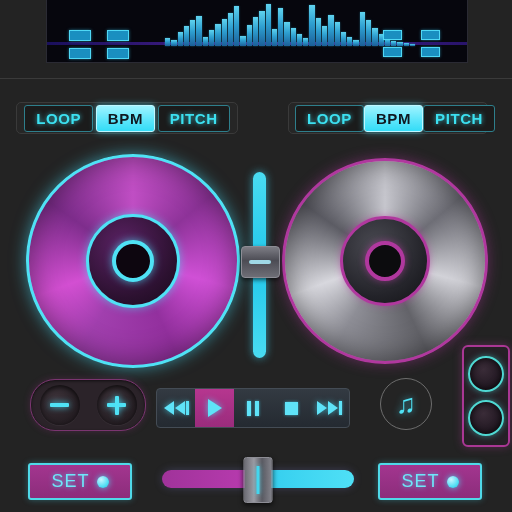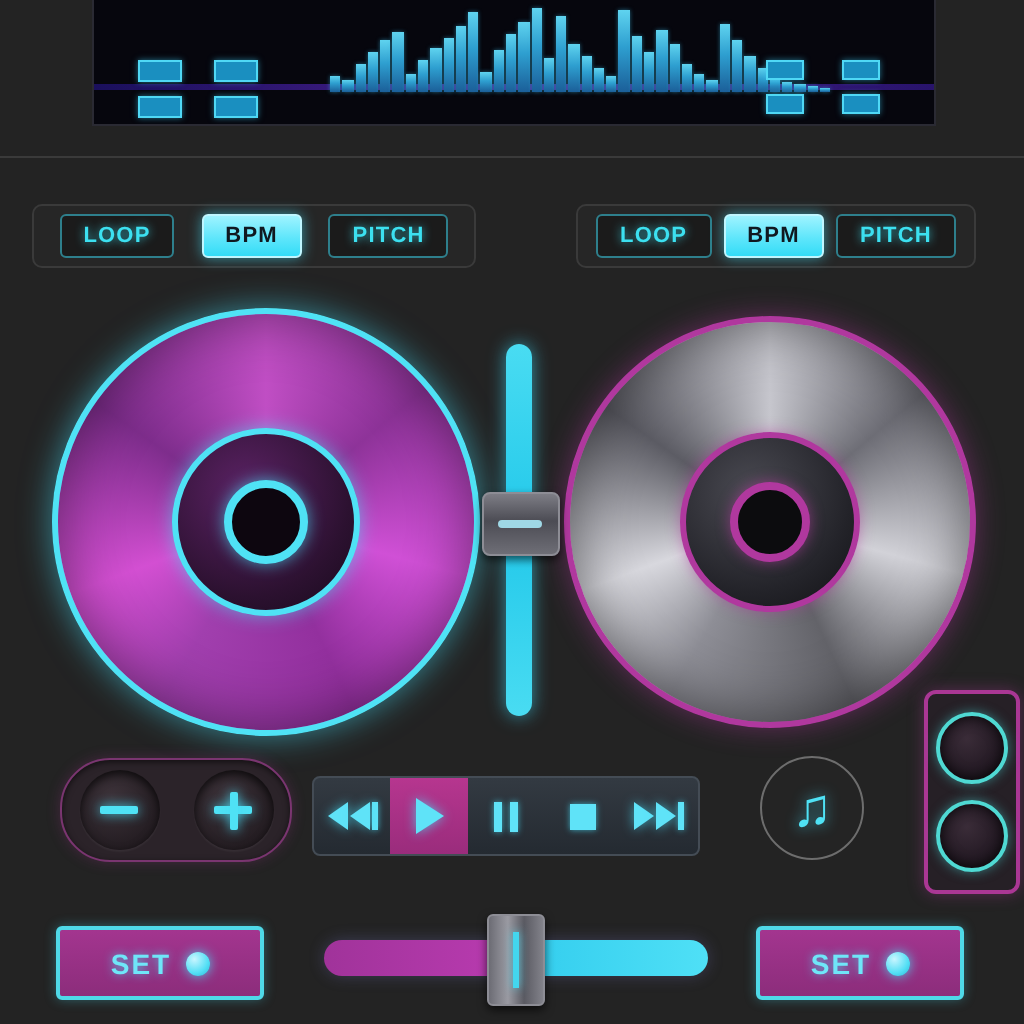--- a/index.html
+++ b/index.html
@@ -86,21 +86,21 @@
     border-radius: 5px;
     display: flex;
     align-items: center;
     justify-content: space-around;
     padding: 0 6px;
     box-sizing: border-box;
   }
   #tab-row-left  { left: 16px;  width: 222px; }
   #tab-row-right { left: 288px; width: 200px; }
   .tab {
-    font-size: 11px;
+    font-size: 15px;
     font-weight: bold;
     letter-spacing: .6px;
     color: #3ce0f0;
     background: #1b1b1b;
     border: 1px solid #2e7f8c;
     border-radius: 3px;
     padding: 4px 11px;
     text-shadow: 0 0 5px rgba(60,224,240,.8);
     cursor: pointer;
   }
@@ -343,22 +343,22 @@
     display: flex;
     align-items: center;
     justify-content: center;
     gap: 7px;
     cursor: pointer;
     box-shadow: 0 0 6px rgba(70,215,235,.35);
   }
   #set-left  { left: 28px; }
   #set-right { left: 378px; }
   .set-label {
-    font-size: 14px;
-    font-weight: bold;
+    font-size: 18px;
+    font-weight: normal;
     letter-spacing: 1px;
     color: #6fe6f8;
     text-shadow: 0 0 5px rgba(70,220,245,.8);
   }
   .set-dot {
     width: 12px; height: 12px;
     border-radius: 50%;
     background: radial-gradient(circle at 35% 30%, #c8f5ff 0%, #53dff5 60%, #2ab6d4 100%);
     box-shadow: 0 0 6px rgba(70,220,245,.9);
   }

